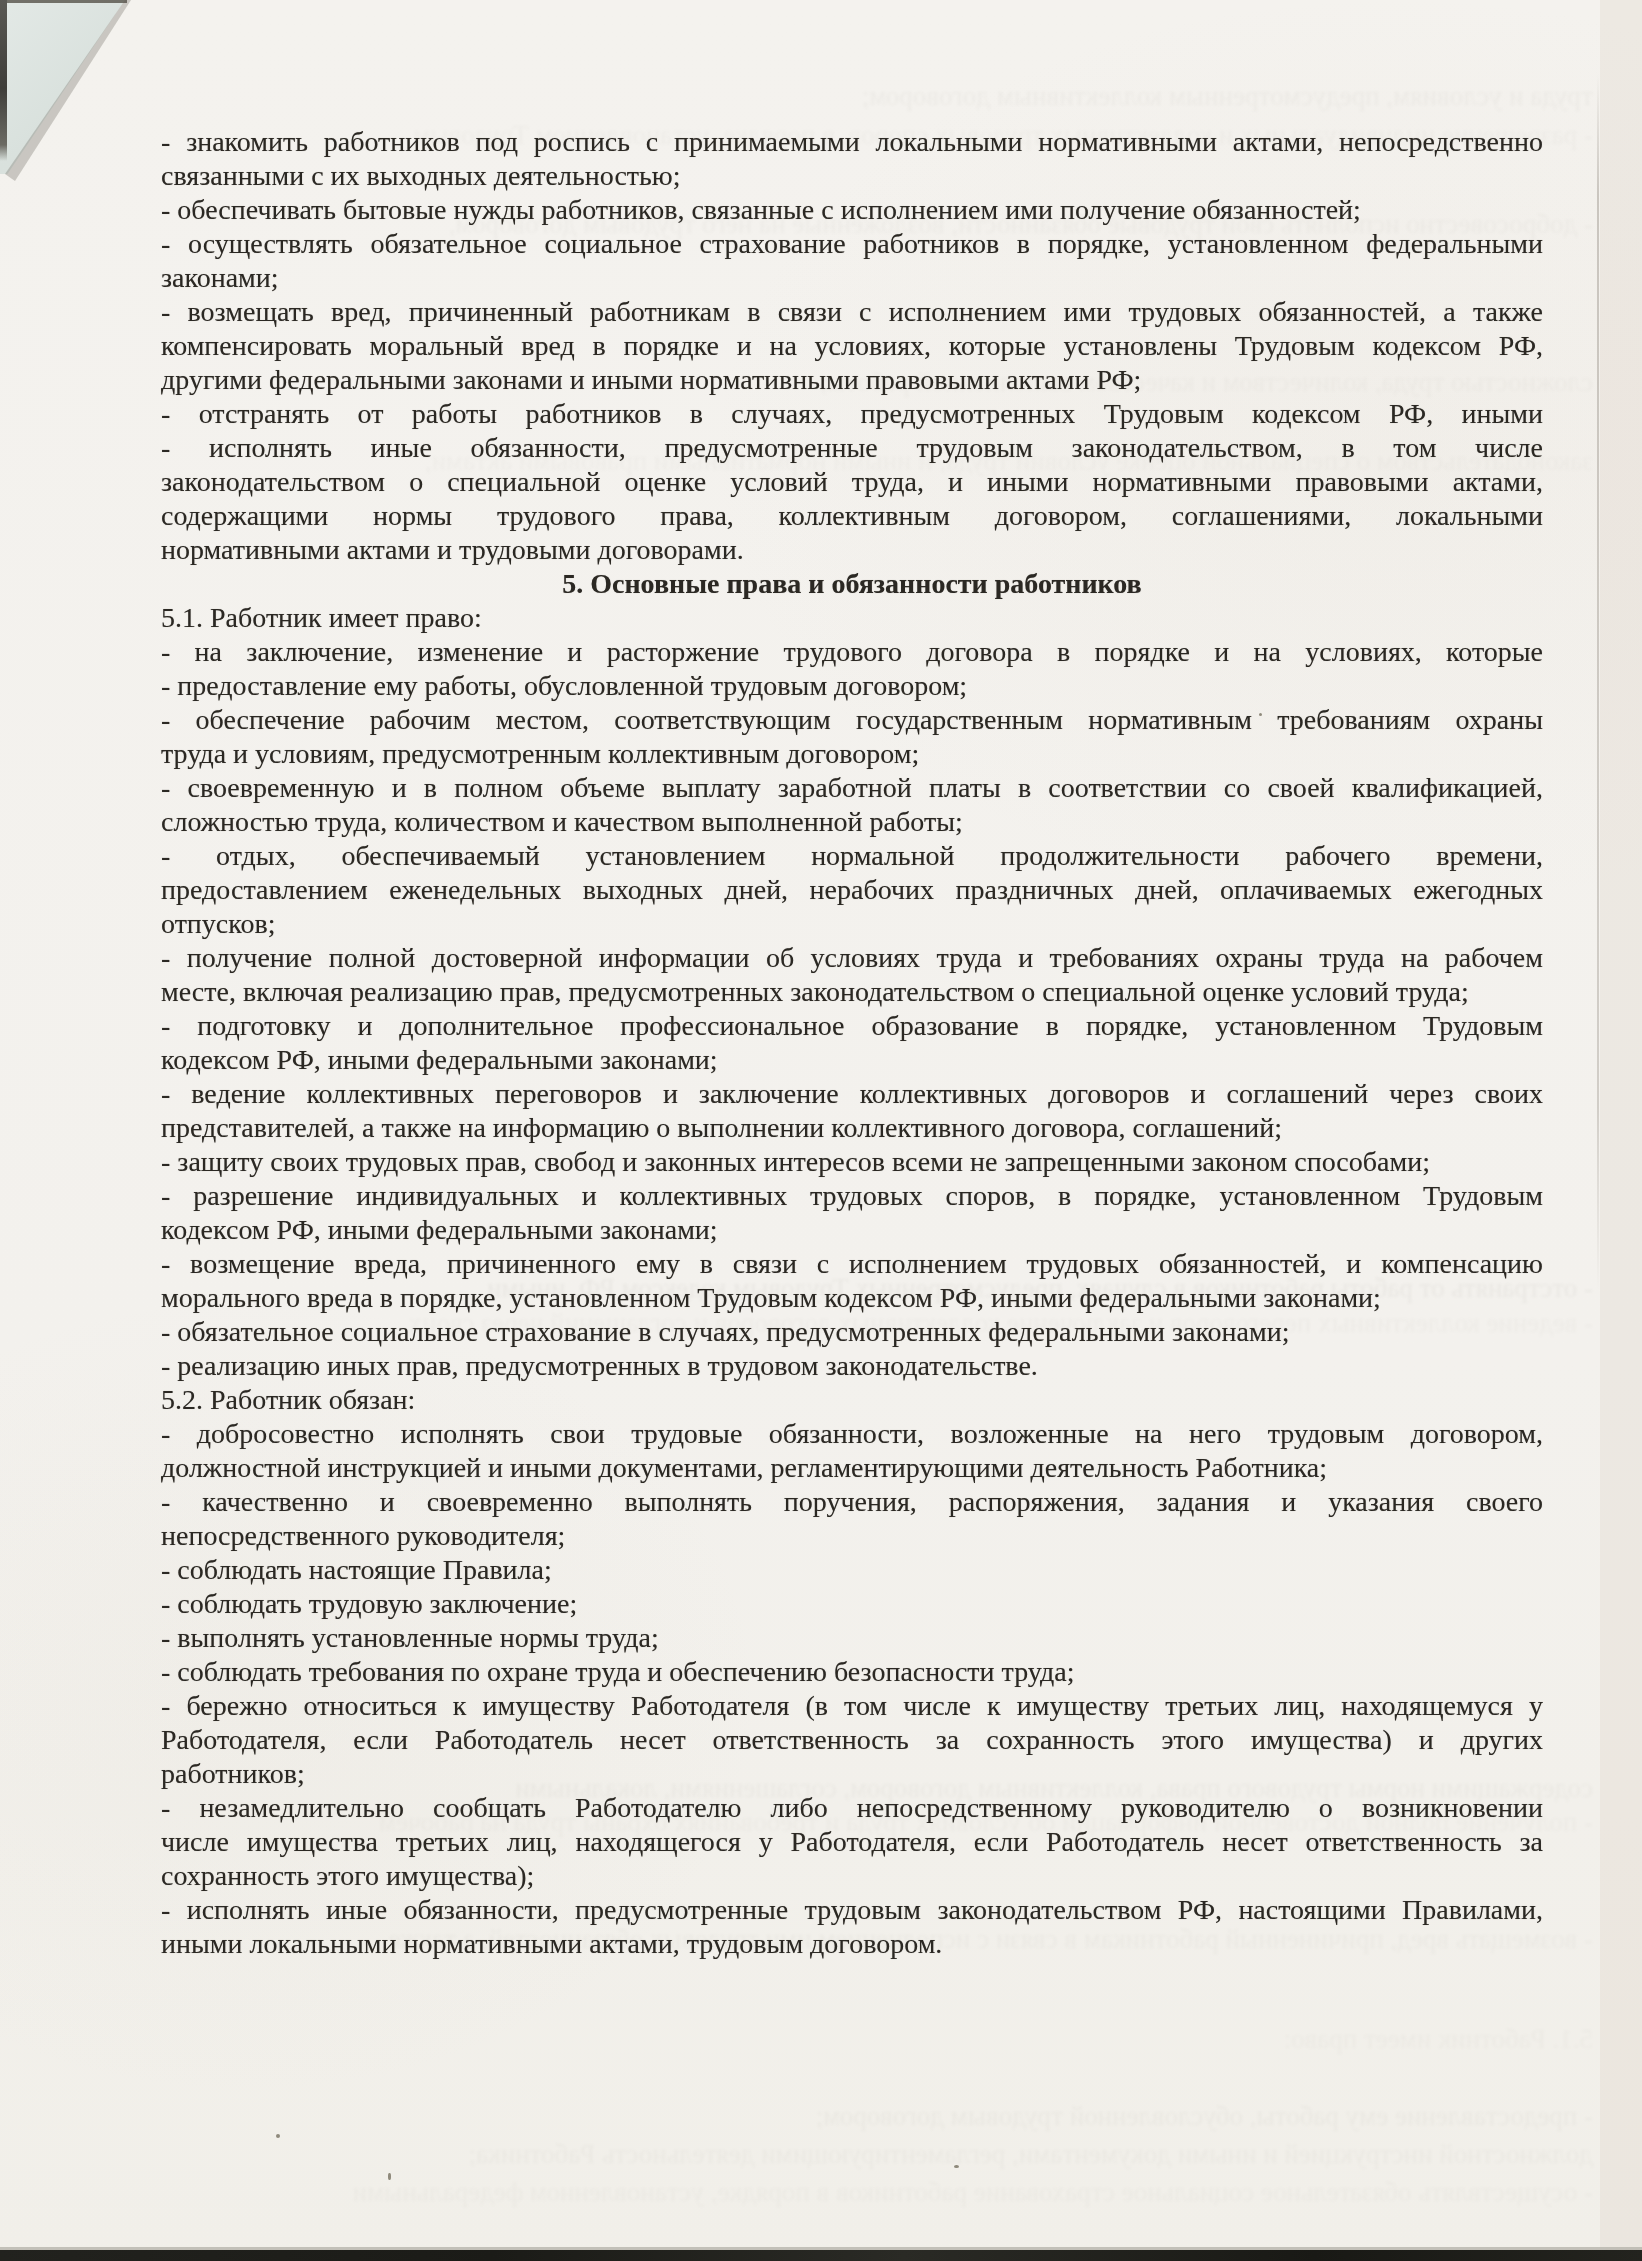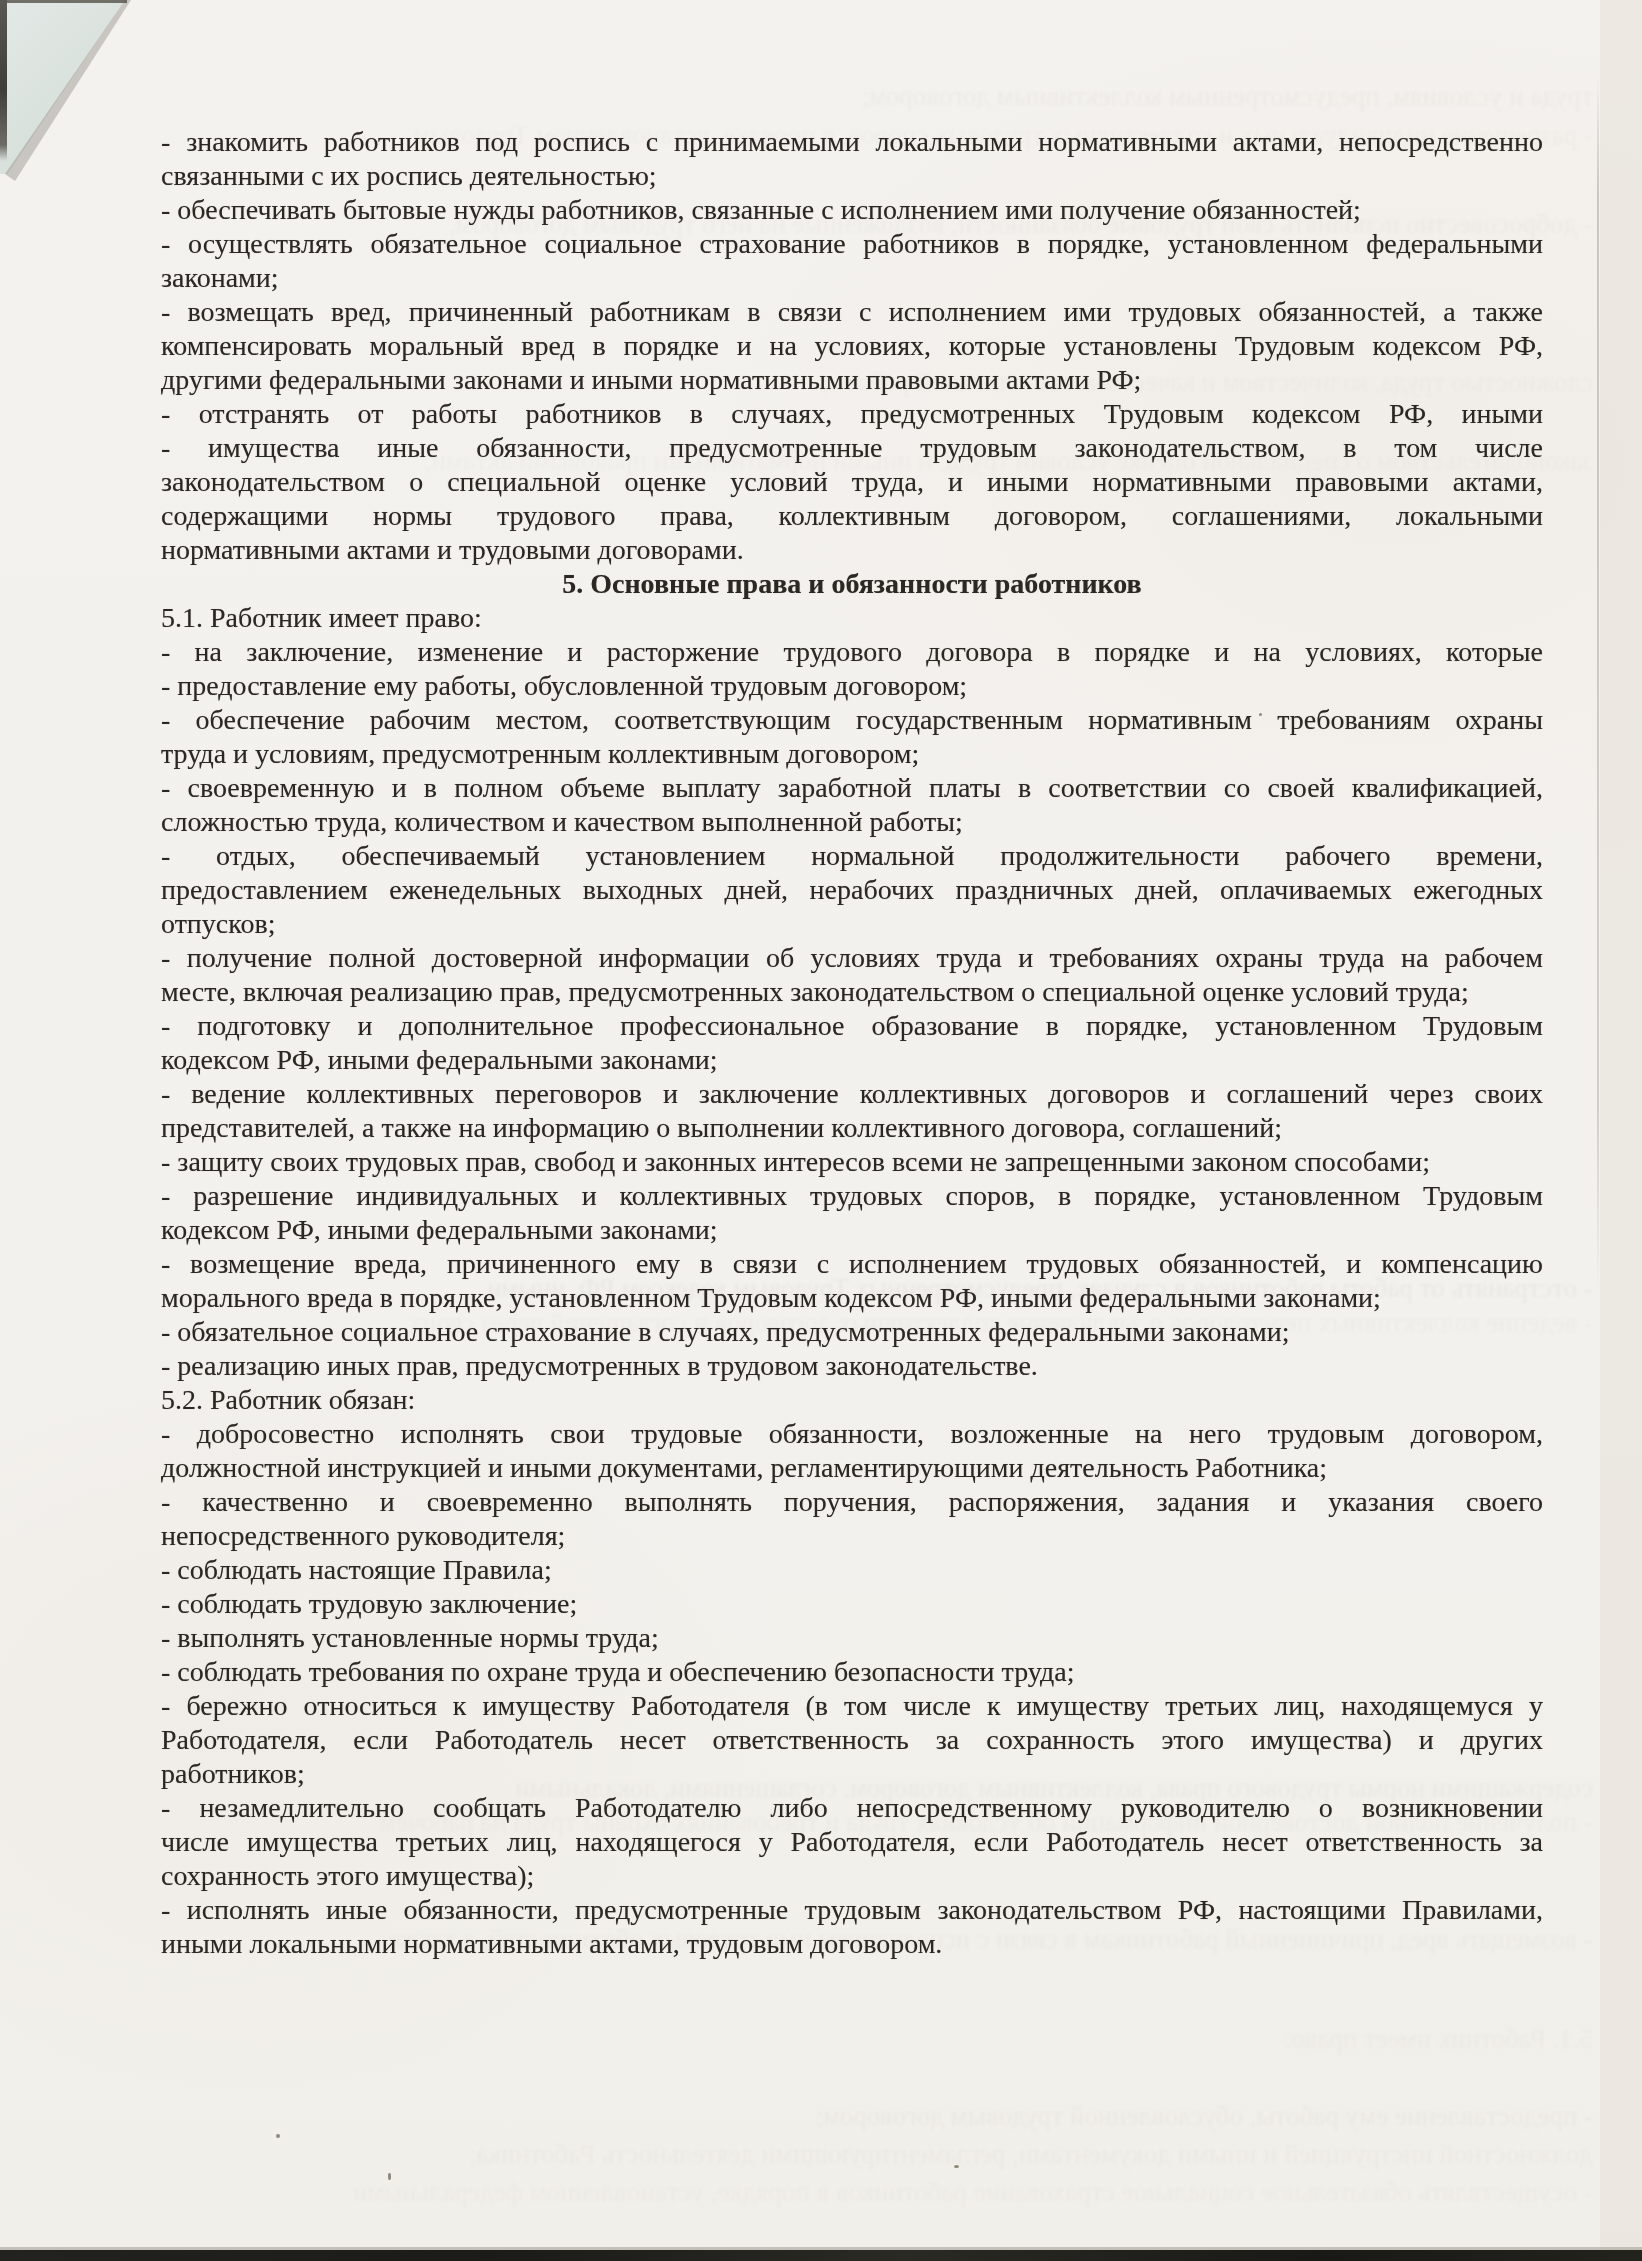--- a/index.html
+++ b/index.html
@@ -59,29 +59,29 @@
       <div class="ghost" style="top: 1805px; opacity: 0.045;">- получение полной достоверной информации об условиях труда и требованиях охраны труда на рабочем</div>
       <div class="ghost" style="top: 1922px; opacity: 0.05;">- возмещать вред, причиненный работникам в связи с исполнением ими трудовых обязанностей, а также</div>
       <div class="ghost" style="top: 2022px; opacity: 0.045;">5.1. Работник имеет право:</div>
       <div class="ghost" style="top: 2099px; opacity: 0.055;">- предоставление ему работы, обусловленной трудовым договором;</div>
       <div class="ghost" style="top: 2137px; opacity: 0.05;">должностной инструкцией и иными документами, регламентирующими деятельность Работника;</div>
       <div class="ghost" style="top: 2175px; opacity: 0.045;">- осуществлять обязательное социальное страхование работников в порядке, установленном федеральными</div>
     </div>
 
   <div id="text-column">
       <div class="line a-j">- знакомить работников под роспись с принимаемыми локальными нормативными актами, непосредственно</div>
-      <div class="line a-l">связанными с их роспись деятельностью;</div>
+      <div class="line a-l">связанными с их выходных деятельностью;</div>
       <div class="line a-l">- обеспечивать бытовые нужды работников, связанные с исполнением ими получение обязанностей;</div>
       <div class="line a-j">- осуществлять обязательное социальное страхование работников в порядке, установленном федеральными</div>
       <div class="line a-l">законами;</div>
       <div class="line a-j">- возмещать вред, причиненный работникам в связи с исполнением ими трудовых обязанностей, а также</div>
       <div class="line a-j">компенсировать моральный вред в порядке и на условиях, которые установлены Трудовым кодексом РФ,</div>
       <div class="line a-l">другими федеральными законами и иными нормативными правовыми актами РФ;</div>
       <div class="line a-j">- отстранять от работы работников в случаях, предусмотренных Трудовым кодексом РФ, иными</div>
-      <div class="line a-j">- имущества иные обязанности, предусмотренные трудовым законодательством, в том числе</div>
+      <div class="line a-j">- исполнять иные обязанности, предусмотренные трудовым законодательством, в том числе</div>
       <div class="line a-j">законодательством о специальной оценке условий труда, и иными нормативными правовыми актами,</div>
       <div class="line a-j">содержащими нормы трудового права, коллективным договором, соглашениями, локальными</div>
       <div class="line a-l">нормативными актами и трудовыми договорами.</div>
       <div class="line a-c heading">5. Основные права и обязанности работников</div>
       <div class="line a-l">5.1. Работник имеет право:</div>
       <div class="line a-j">- на заключение, изменение и расторжение трудового договора в порядке и на условиях, которые</div>
       <div class="line a-l">- предоставление ему работы, обусловленной трудовым договором;</div>
       <div class="line a-j">- обеспечение рабочим местом, соответствующим государственным нормативным требованиям охраны</div>
       <div class="line a-l">труда и условиям, предусмотренным коллективным договором;</div>
       <div class="line a-j">- своевременную и в полном объеме выплату заработной платы в соответствии со своей квалификацией,</div>

